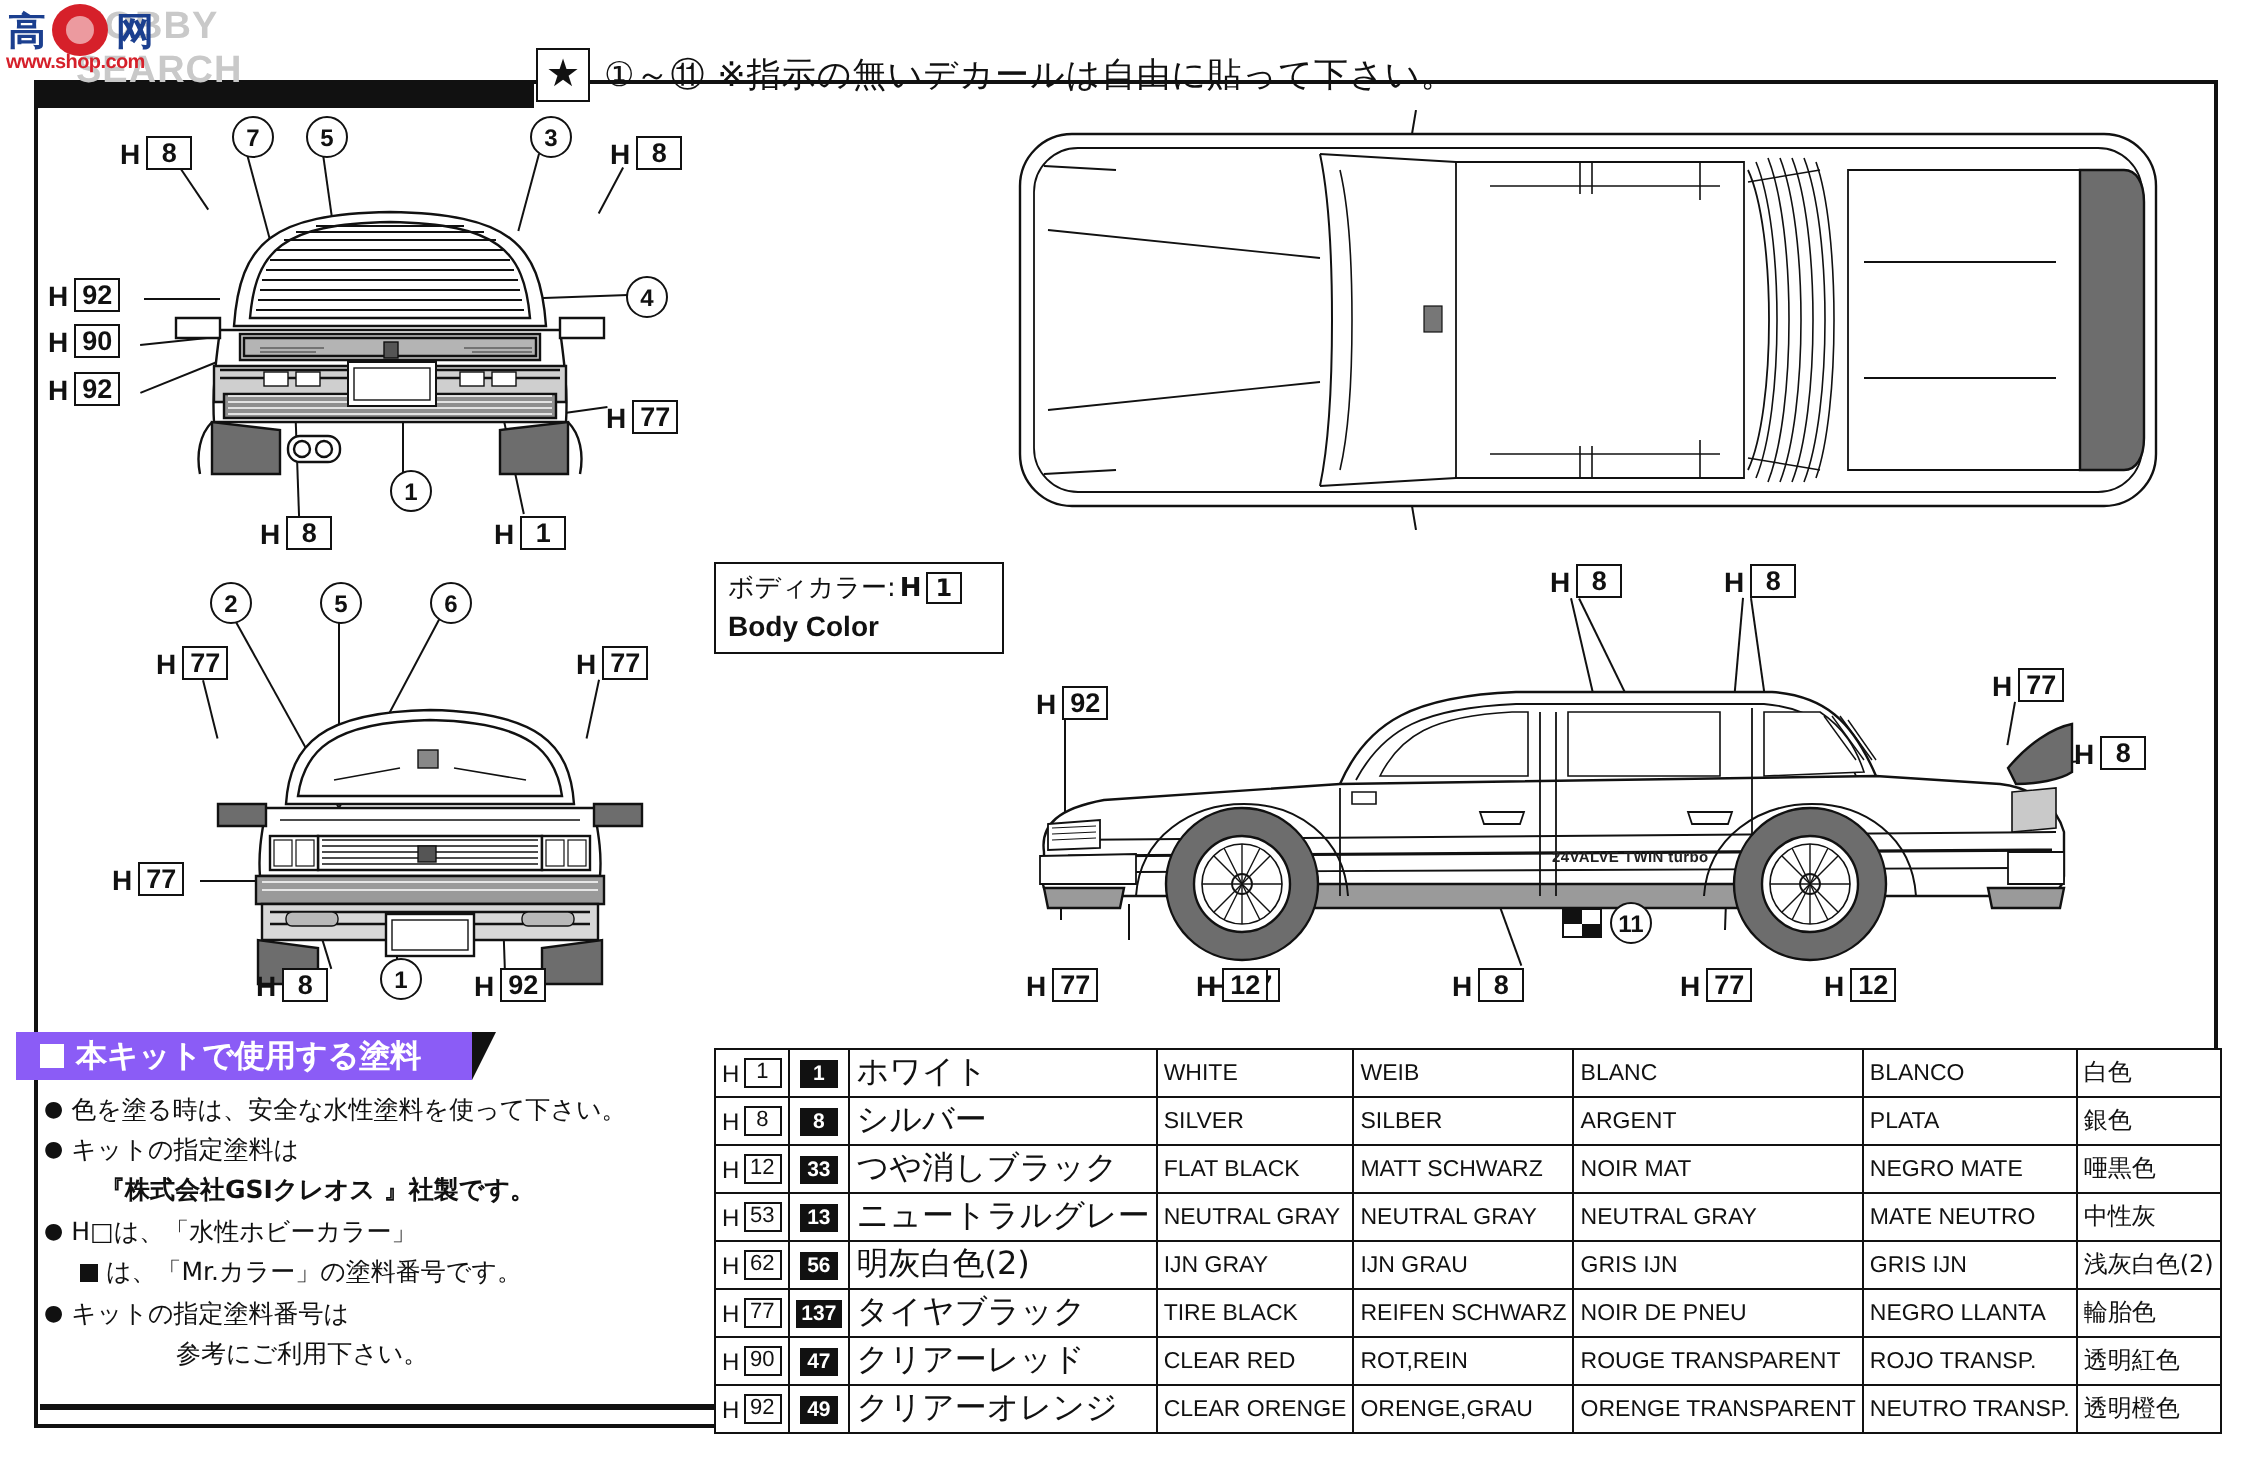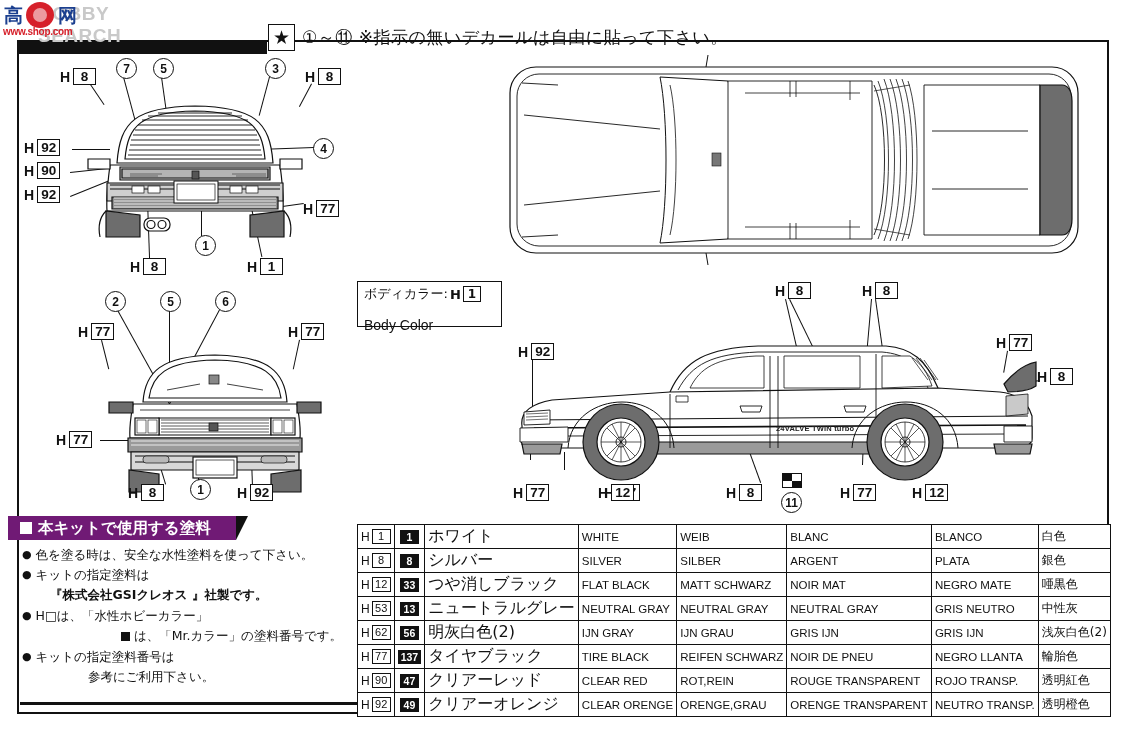--- a/index.html
+++ b/index.html
@@ -47,33 +47,33 @@
 
   
   .lead{position:absolute;background:#111;z-index:10;transform-origin:0 0;height:1px;}
 
   
   .bodycolor{position:absolute;left:357px;top:281px;width:145px;height:46px;border:1.5px solid #111;background:#fff;z-index:22;
              padding:3px 6px;box-sizing:border-box;}
   .bodycolor .l1{font-size:13px;font-family:"DejaVu Sans",sans-serif;display:flex;align-items:center;gap:2px;}
   .bodycolor .l1 b{font-size:13px;}
   .bodycolor .l1 .n{border:1.4px solid #111;padding:0 4px;font-size:12px;line-height:14px;font-weight:bold;}
-  .bodycolor .l2{font-size:14px;margin-top:14px;}
-
-  
-  .notes-banner{position:absolute;left:8px;top:516px;height:24px;background:#701a75;width:228px;display:flex;align-items:center;z-index:30;}
+  .bodycolor .l2{font-size:14px;margin-top:2px;font-weight:bold;}
+
+  
+  .notes-banner{position:absolute;left:8px;top:516px;height:24px;background:#8b5cf6;width:228px;display:flex;align-items:center;z-index:30;}
   .notes-banner:after{content:"";position:absolute;right:-12px;top:0;border-top:24px solid #111;border-right:12px solid transparent;}
   .notes-banner .sq{width:12px;height:12px;background:#fff;margin-left:12px;flex:0 0 auto;}
   .notes-banner .ttl{color:#fff;font-size:15.5px;font-weight:bold;margin-left:6px;white-space:nowrap;font-family:"DejaVu Sans",sans-serif;}
 
   .notes{position:absolute;left:22px;top:546px;width:320px;z-index:22;font-family:"DejaVu Sans",sans-serif;}
   .notes .ln{display:flex;align-items:flex-start;font-size:12.5px;line-height:17px;margin-bottom:3px;}
   .notes .bullet{font-size:11px;margin-right:4px;line-height:17px;}
   .notes .indent{padding-left:28px;font-size:12.5px;line-height:18px;margin-bottom:3px;}
-  .notes .indent2{padding-left:18px;font-size:12.5px;line-height:18px;margin-bottom:3px;text-align:right;}
+  .notes .indent2{padding-left:18px;font-size:12.5px;line-height:18px;margin-bottom:3px;}
   .notes .indent3{padding-left:66px;font-size:12.5px;line-height:18px;}
   .notes b{font-weight:bold;}
   .notes .sqblk{display:inline-block;width:9px;height:9px;background:#111;vertical-align:middle;}
   .notes-rule{position:absolute;left:20px;top:702px;width:340px;height:2.5px;background:#111;z-index:22;}
 
   
   .ptable{position:absolute;left:357px;top:524px;width:730px;border-collapse:collapse;z-index:22;background:#fff;}
   .ptable td{border:1px solid #111;font-size:11.5px;padding:1px 3px;height:21px;box-sizing:border-box;
              font-family:"Liberation Sans",sans-serif;white-space:nowrap;overflow:hidden;}
   .ptable td.hcol{width:38px;text-align:left;padding-left:3px;}
@@ -569,21 +569,21 @@
       <span class="n">12</span>
   </div>
   <div class="lead" style="left:926px;top:462px;width:22px;transform:rotate(-90deg);"></div>
 
   <div class="hlab" style="left:513px;top:484px;">
     <span class="h">H</span>
       <span class="n">77</span>
   </div>
   <div class="lead" style="left:530px;top:460px;width:24px;transform:rotate(-90deg);"></div>
 
-  <div class="decal11" style="left:781px;top:473px;flex-direction:column;">
+  <div class="decal11" style="left:781px;top:451px;">
     <span class="chk">
       <i class="b"></i>
         <i class="w"></i>
         <i class="w"></i>
         <i class="b"></i>
     </span>
     <span class="cnum" style="position:relative;left:0;top:0;">
       <span class="small">11</span>
     </span>
   </div>
@@ -677,21 +677,21 @@
         <tr>
           <td class="hcol"><span class="hcode">
               <span class="hh">H</span>
               <span class="bx">53</span>
             </span></td>
           <td class="mcol"><span class="mrbox">13</span></td>
           <td class="jp">ニュートラルグレー</td>
           <td class="en">NEUTRAL GRAY</td>
           <td class="de">NEUTRAL GRAY</td>
           <td class="fr">NEUTRAL GRAY</td>
-          <td class="es">GRIS NEUTRO</td>
+          <td class="es">MATE NEUTRO</td>
           <td class="cn">中性灰</td>
         </tr>
         <tr>
           <td class="hcol"><span class="hcode">
               <span class="hh">H</span>
               <span class="bx">62</span>
             </span></td>
           <td class="mcol"><span class="mrbox">56</span></td>
           <td class="jp">明灰白色(2)</td>
           <td class="en">IJN GRAY</td>

